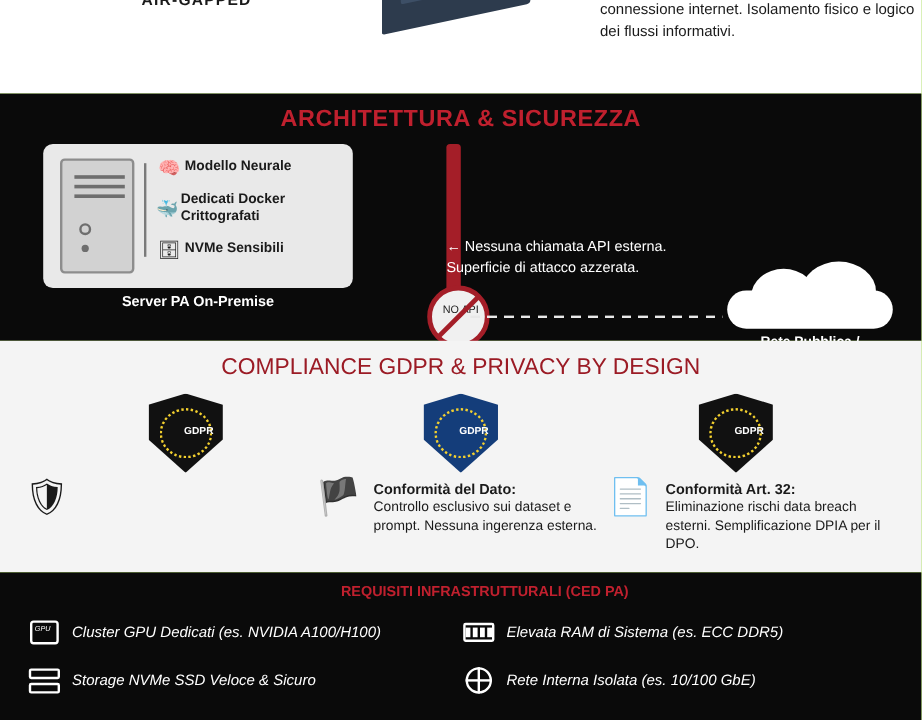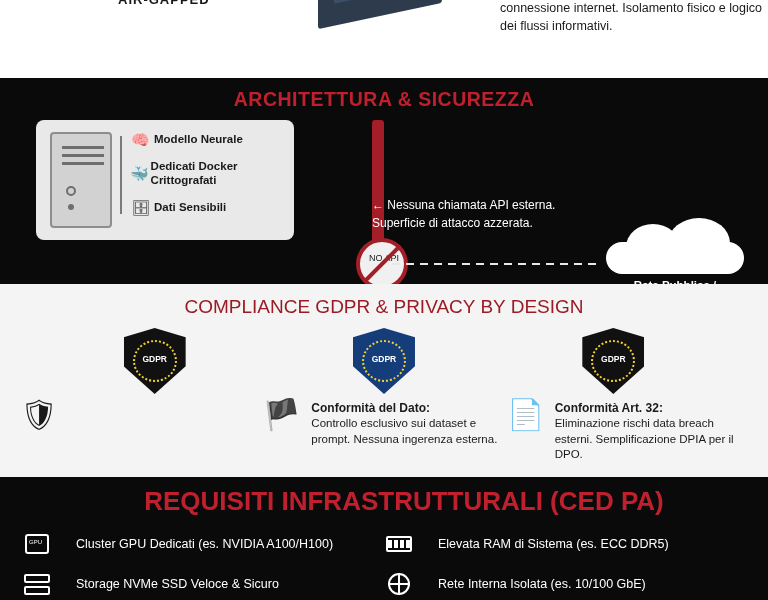--- a/index.html
+++ b/index.html
@@ -177,21 +177,21 @@
     clip-path: polygon(50% 0%, 100% 14%, 100% 58%, 50% 100%, 0 58%, 0 14%);
   }
   .shield.blue .body { background: #143d7a; }
   .shield .ring-stars {
     position: absolute; left: 9px; top: 12px;
     width: 44px; height: 42px;
     border: 2px dotted #f3d02f;
     border-radius: 50%;
   }
   .shield .txt {
-    position: absolute; left: 0; top: 26px; width: 62px;
+    position: absolute; left: 11px; top: 26px; width: 62px;
     text-align: center; color: #fff; font-size: 8.5px; font-weight: bold;
   }
   .comp-items {
     display: flex; justify-content: space-between;
     padding: 6px 20px 0 18px;
   }
   .comp-item { display: flex; width: 245px; gap: 8px; }
   .comp-ico {
     width: 42px; height: 48px; flex: 0 0 42px;
     display: flex; align-items: flex-start; justify-content: center;
@@ -202,31 +202,31 @@
 
   
   .sec-req {
     position: relative;
     height: 123px;
     background: #0a0a0a;
   }
   .req-title {
     text-align: center;
     color: #c0202e;
-    font-size: 26px; font-weight: bold;
+    font-size: 12px; font-weight: bold;
     padding-top: 9px;
     padding-left: 40px;
   }
   .req-grid {
     display: grid;
     grid-template-columns: 1fr 1fr;
     row-gap: 14px;
     padding: 14px 22px 0 22px;
   }
-  .req-item { display: flex; align-items: center; gap: 24px; }
+  .req-item { display: flex; align-items: center; gap: 8px; font-style: italic; }
   .req-ico {
     width: 30px; height: 26px; flex: 0 0 30px;
     display: flex; align-items: center; justify-content: center;
     color: #fff; font-size: 17px;
   }
   .req-lbl { color: #fff; font-size: 12.5px; }
   .chip {
     width: 24px; height: 20px; border: 2px solid #fff; border-radius: 3px;
     position: relative;
   }
@@ -279,24 +279,25 @@
         <div class="tree-row">
           <span class="ico">🧠</span>
           <span class="lbl">Modello Neurale</span>
         </div>
         <div class="tree-row">
           <span class="ico">🐳</span>
           <span class="lbl">Dedicati Docker Crittografati</span>
         </div>
         <div class="tree-row">
           <span class="ico">🗄</span>
-          <span class="lbl">Dati Sensibili</span>
-        </div>
-      </div>
-    </div>
+          <span class="lbl">NVMe Sensibili</span>
+        </div>
+      </div>
+    </div>
+    <div class="arch-caption">Server PA On-Premise</div>
 
     <div class="red-wall"></div>
     <div class="noapi">
       <div class="mini">NO API</div>
       <div class="slash"></div>
     </div>
     <div class="dash-line"></div>
 
     <div class="arrow-note">
       <div>← Nessuna chiamata API esterna.</div>

